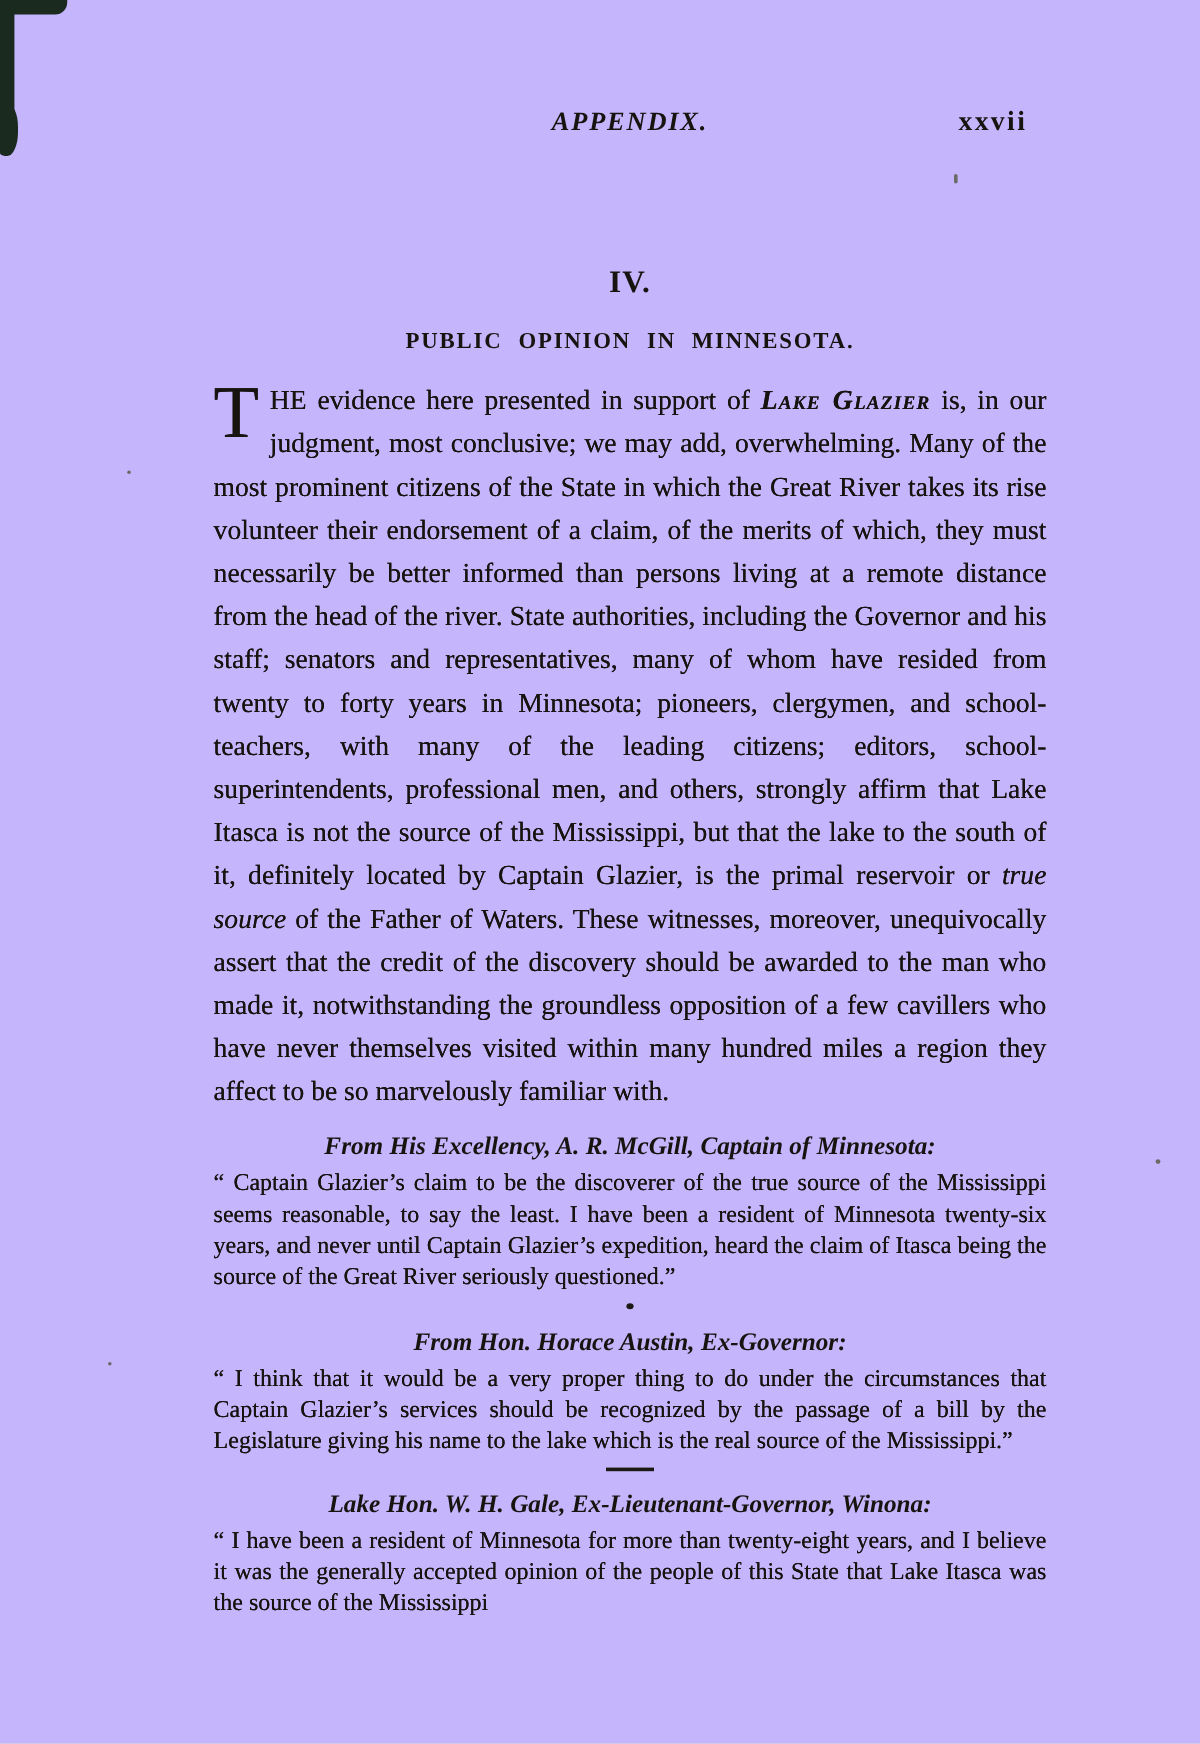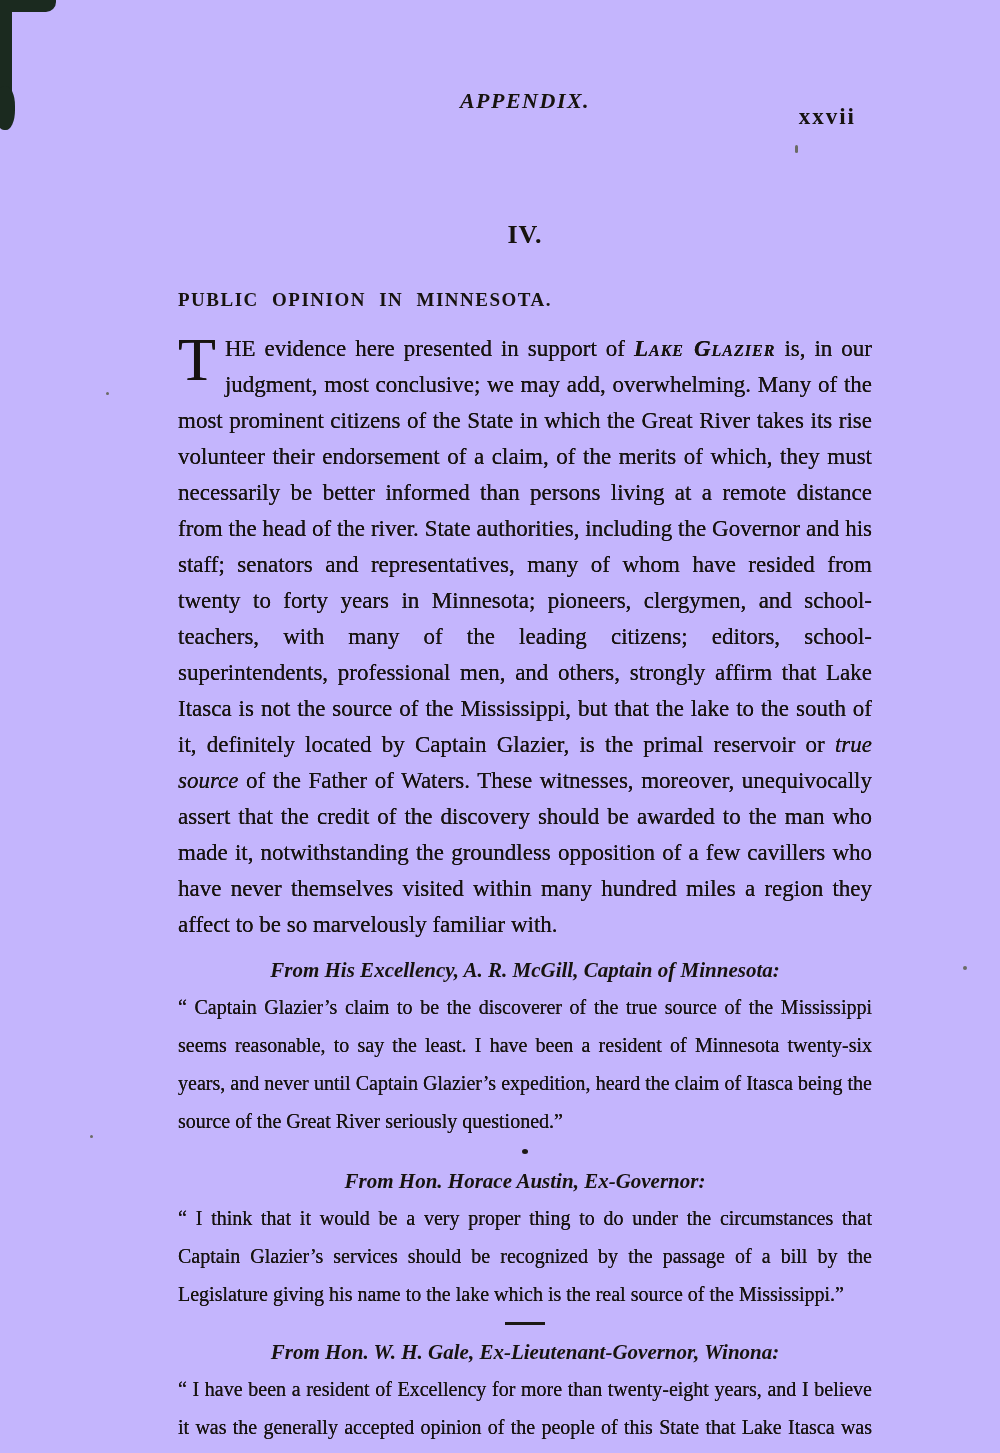--- a/index.html
+++ b/index.html
@@ -13,23 +13,23 @@
     font-family:"Liberation Serif","DejaVu Serif",serif;
     overflow:hidden;
   }
   .content {
     position:absolute;
     left:178px; top:0;
     width:694px;
   }
   .running-head { position:relative; margin-top:88px; height:30px; text-align:center; }
   .running-title { font-style:italic; font-weight:bold; font-size:22px; letter-spacing:1.5px; }
-  .page-number { position:absolute; right:16px; top:16px; font-weight:bold; font-size:23px; letter-spacing:2px; }
+  .page-number { position:absolute; right:16px; top:0; font-weight:bold; font-size:23px; letter-spacing:2px; }
   .section-number { margin-top:102px; text-align:center; font-size:26px; font-weight:bold; letter-spacing:1px; }
-  .section-title { margin-top:39px; font-size:19px; font-weight:bold; letter-spacing:1.5px; word-spacing:7px; }
+  .section-title { margin-top:24px; text-align:center; font-size:19px; font-weight:bold; letter-spacing:1.5px; word-spacing:7px; }
   .lead {
     margin-top:20px;
     font-size:23px; line-height:36px;
     text-align:justify;
     text-shadow:0 0 0.3px #17130f;
   }
   .dropcap {
     float:left;
     font-size:62px; line-height:50px;
     padding:3px 9px 0 0;
@@ -37,21 +37,21 @@
   .sc { font-variant:small-caps; letter-spacing:1px; font-weight:bold;font-style:italic; }
   .it { font-style:italic; }
   .t-head {
     margin-top:15px;
     text-align:center;
     font-style:italic; font-weight:bold;
     font-size:21px;
   }
   .t-quote {
     margin-top:5px;
-    font-size:20px; line-height:38px;
+    font-size:20px; line-height:26px;
     text-align:justify;
     text-shadow:0 0 0.4px #17130f;
   }
   .divider { margin:9px auto 0 auto; background:#1c1914; }
   .divider.dot  { width:6px;  height:5px; border-radius:50%; }
   .divider.rule { width:40px; height:3px; }
   
   .artifact { position:absolute; background:#1b2a1f; }
   .artifact-top  { left:0; top:0; width:56px; height:12px; border-radius:0 0 10px 0; }
   .artifact-left { left:0; top:0; width:12px; height:126px; border-radius:0 0 8px 0; }
@@ -90,17 +90,17 @@
     <div class="t-head">From His Excellency, A. R. McGill, Captain of Minnesota:</div>
     <p class="t-quote">“ Captain Glazier’s claim to be the discoverer of the true source of the Mississippi seems reasonable, to say the least. I have been a resident of Minnesota twenty-six years, and never until Captain Glazier’s expedition, heard the claim of Itasca being the source of the Great River seriously questioned.”</p>
 
     <div class="divider dot"></div>
 
     <div class="t-head">From Hon. Horace Austin, Ex-Governor:</div>
     <p class="t-quote">“ I think that it would be a very proper thing to do under the circumstances that Captain Glazier’s services should be recognized by the passage of a bill by the Legislature giving his name to the lake which is the real source of the Mississippi.”</p>
 
     <div class="divider rule"></div>
 
-    <div class="t-head">From Hon. W. H. Gale, Ex-Lieutenant-Governor, Winona:</div>
-    <p class="t-quote">“ I have been a resident of Excellency for more than twenty-eight years, and I believe it was the generally accepted opinion of the people of this State that Lake Itasca was the source of the Mississippi</p>
+    <div class="t-head">Lake Hon. W. H. Gale, Ex-Lieutenant-Governor, Winona:</div>
+    <p class="t-quote">“ I have been a resident of Minnesota for more than twenty-eight years, and I believe it was the generally accepted opinion of the people of this State that Lake Itasca was the source of the Mississippi</p>
 
   </div>
 </div>
 
 </body></html>

